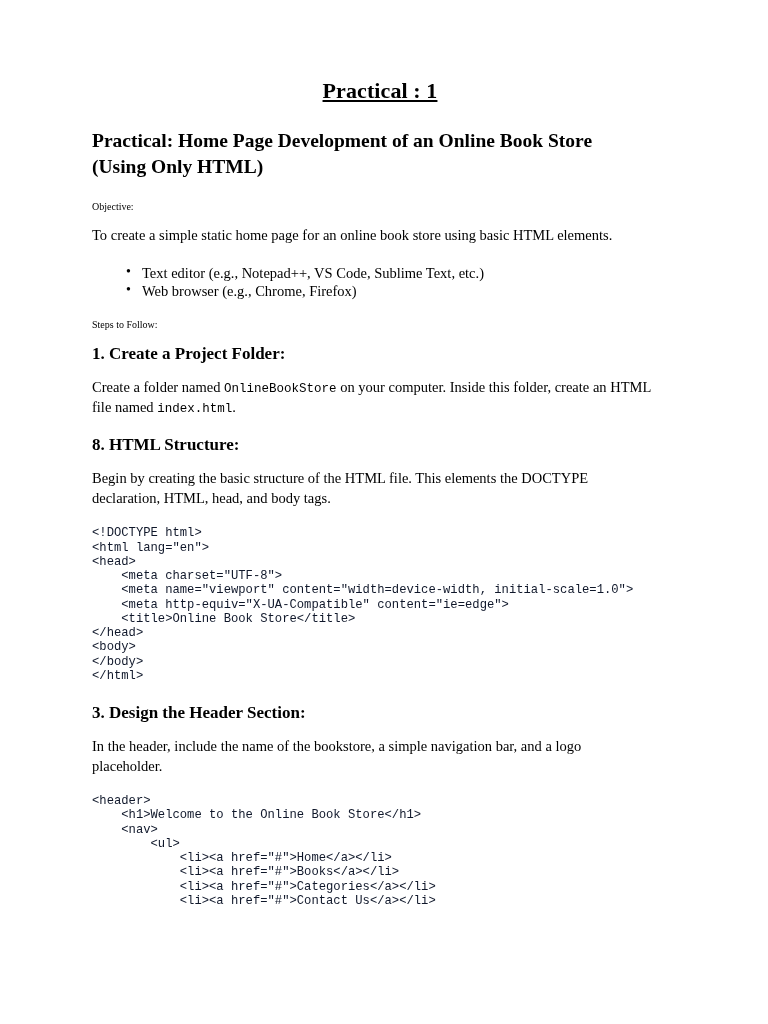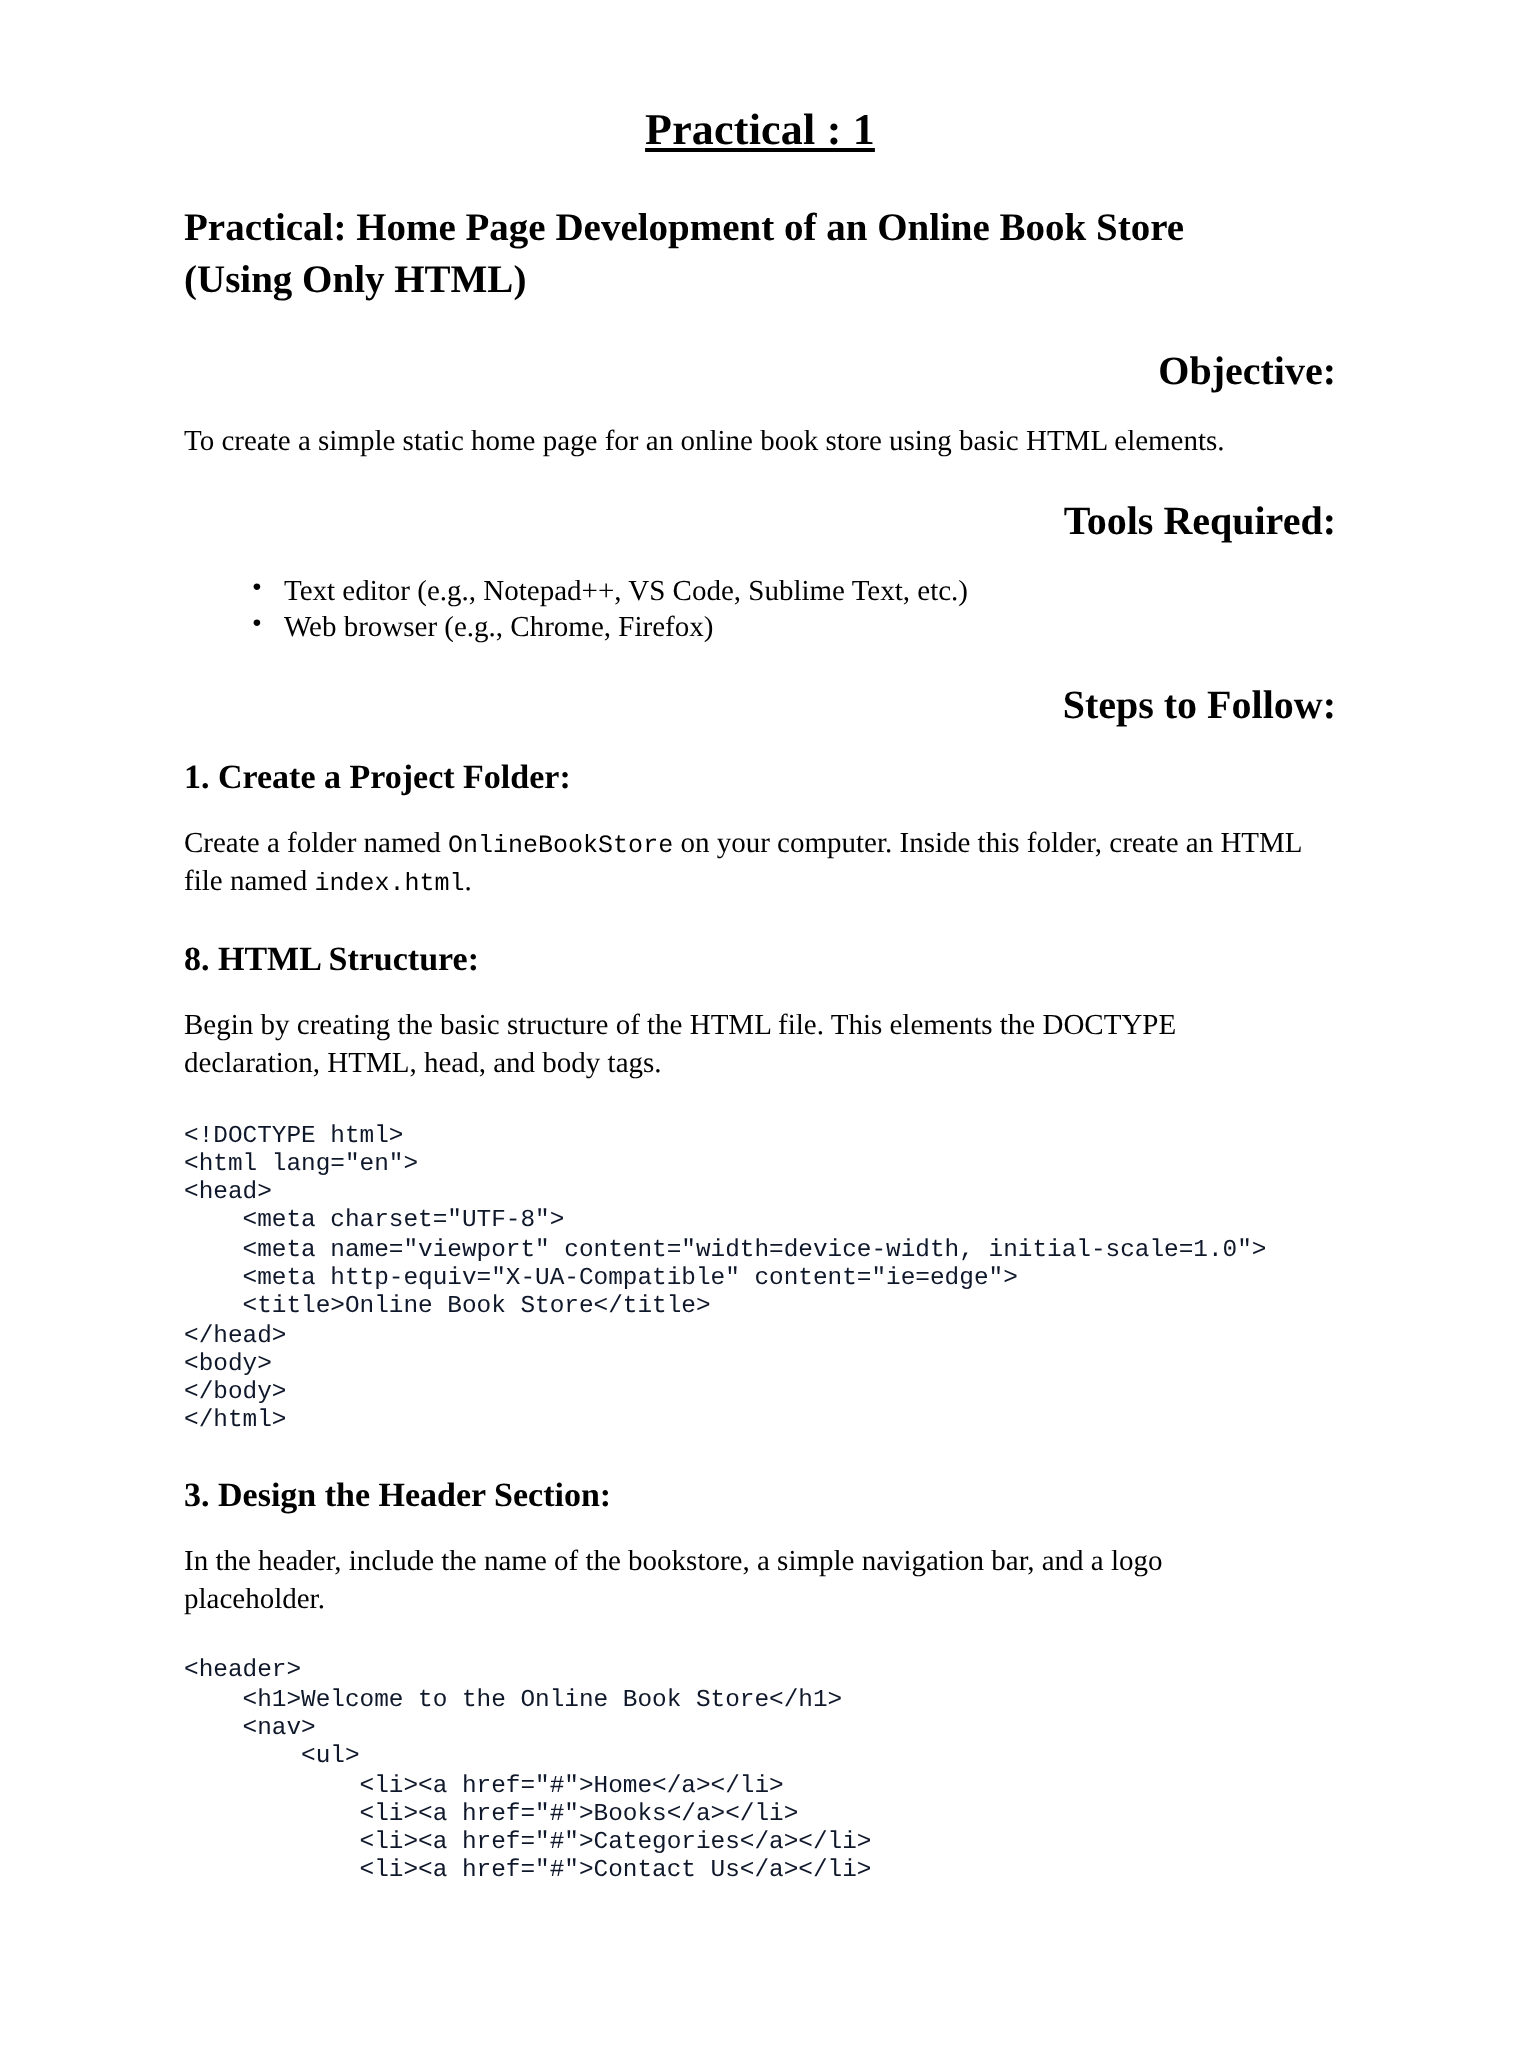--- a/index.html
+++ b/index.html
@@ -12,42 +12,41 @@
     height: 1024px;
     font-family: "Liberation Serif", serif;
     color: #000000;
     overflow: hidden;
   }
   .page {
     position: relative;
     width: 768px;
     height: 1024px;
     box-sizing: border-box;
-    padding: 52px 100px 0 92px;
+    padding: 78px 100px 0 92px;
   }
   .doc-title {
     text-align: center;
     font-size: 22px;
     font-weight: bold;
     text-decoration: underline;
     margin: 0 0 24px 0;
     letter-spacing: 0.1px;
   }
   .subtitle {
     font-size: 19.5px;
     font-weight: bold;
     line-height: 1.32;
     margin: 0 0 22px 0;
     max-width: 545px;
   }
   .section-head {
-    font-size: 20px;
-    font-weight: bold;
+    font-size: 10px;
+    font-weight: normal;
     margin: 0 0 14px 0;
-    text-align: right;
   }
   .para {
     font-size: 14.5px;
     line-height: 1.34;
     margin: 0 0 18px 0;
     max-width: 560px;
   }
   .step-head {
     font-size: 17px;
     font-weight: bold;
@@ -89,21 +88,20 @@
 <div class="page">
 
   <h1 class="doc-title">Practical : 1</h1>
 
   <h2 class="subtitle">Practical: Home Page Development of an Online Book Store (Using Only HTML)</h2>
 
   <h3 class="section-head">Objective:</h3>
 
   <p class="para">To create a simple static home page for an online book store using basic HTML elements.</p>
 
-  <h3 class="section-head">Tools Required:</h3>
 
   <ul class="bullets">
     <li>
       <span class="bullet-dot">•</span>
       <span>Text editor (e.g., Notepad++, VS Code, Sublime Text, etc.)</span>
     </li>
     <li>
       <span class="bullet-dot">•</span>
       <span>Web browser (e.g., Chrome, Firefox)</span>
     </li>

